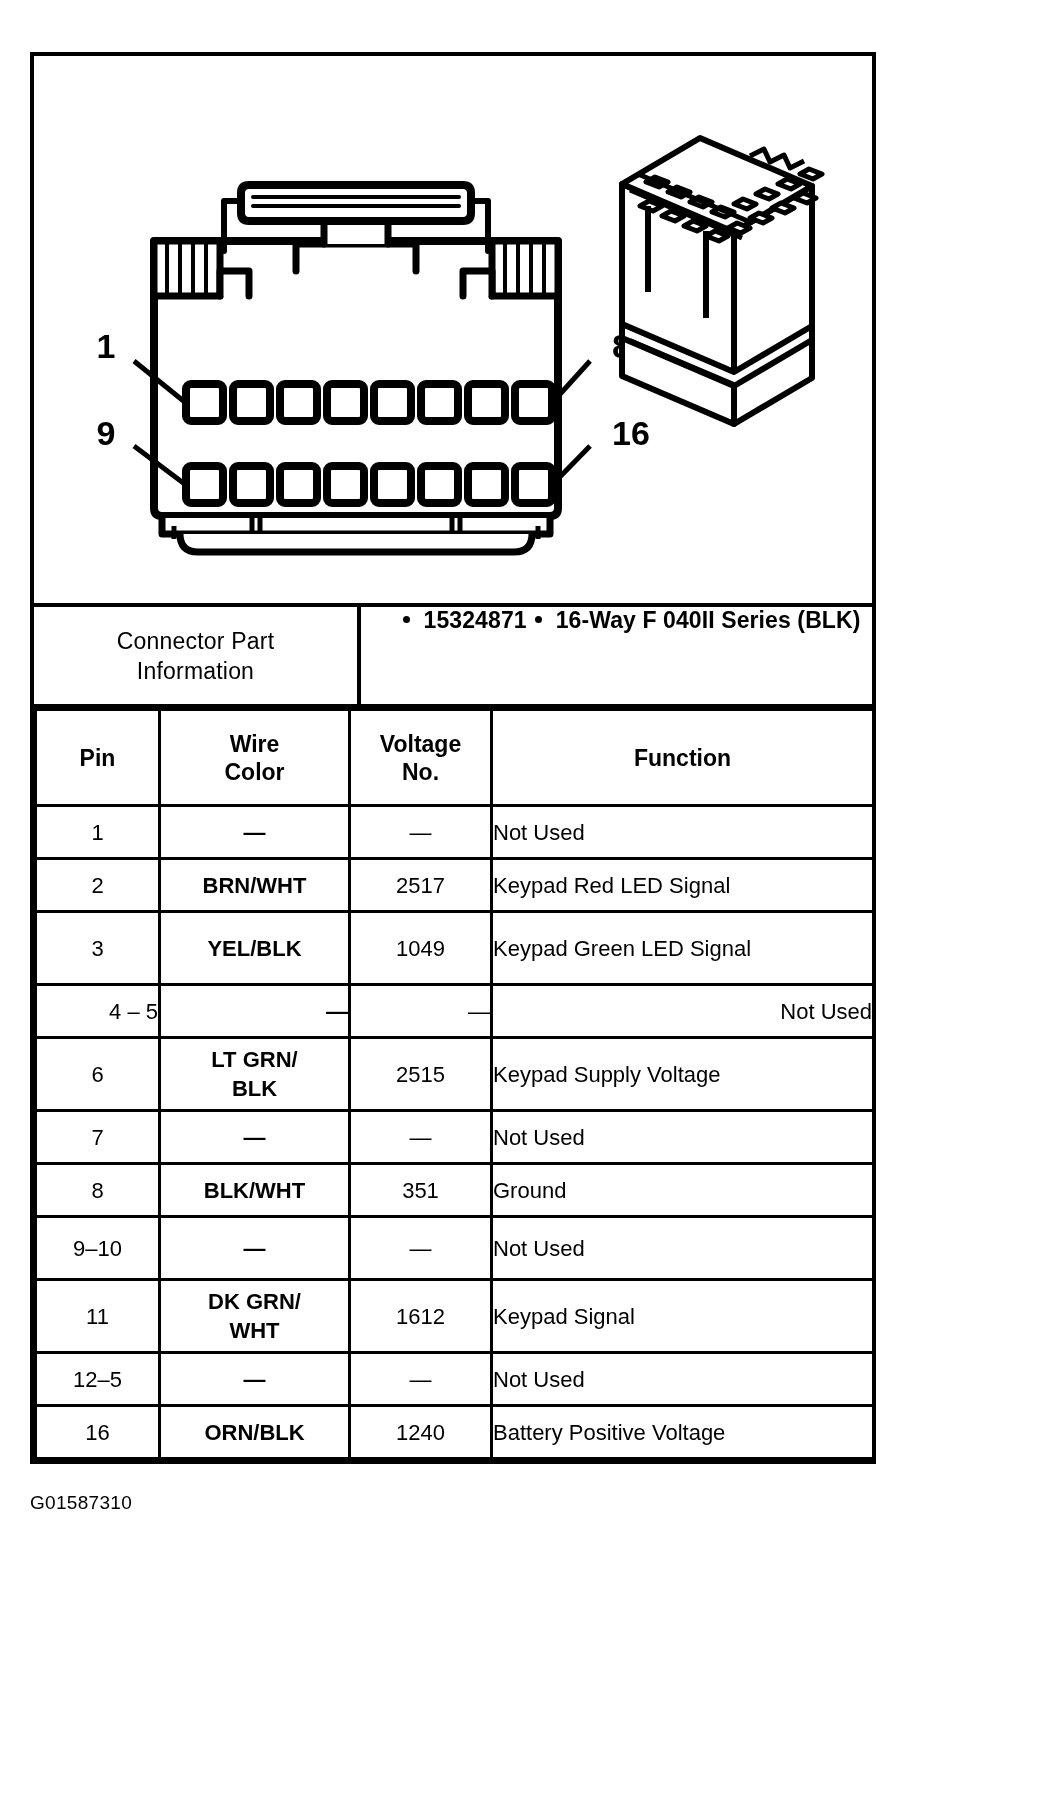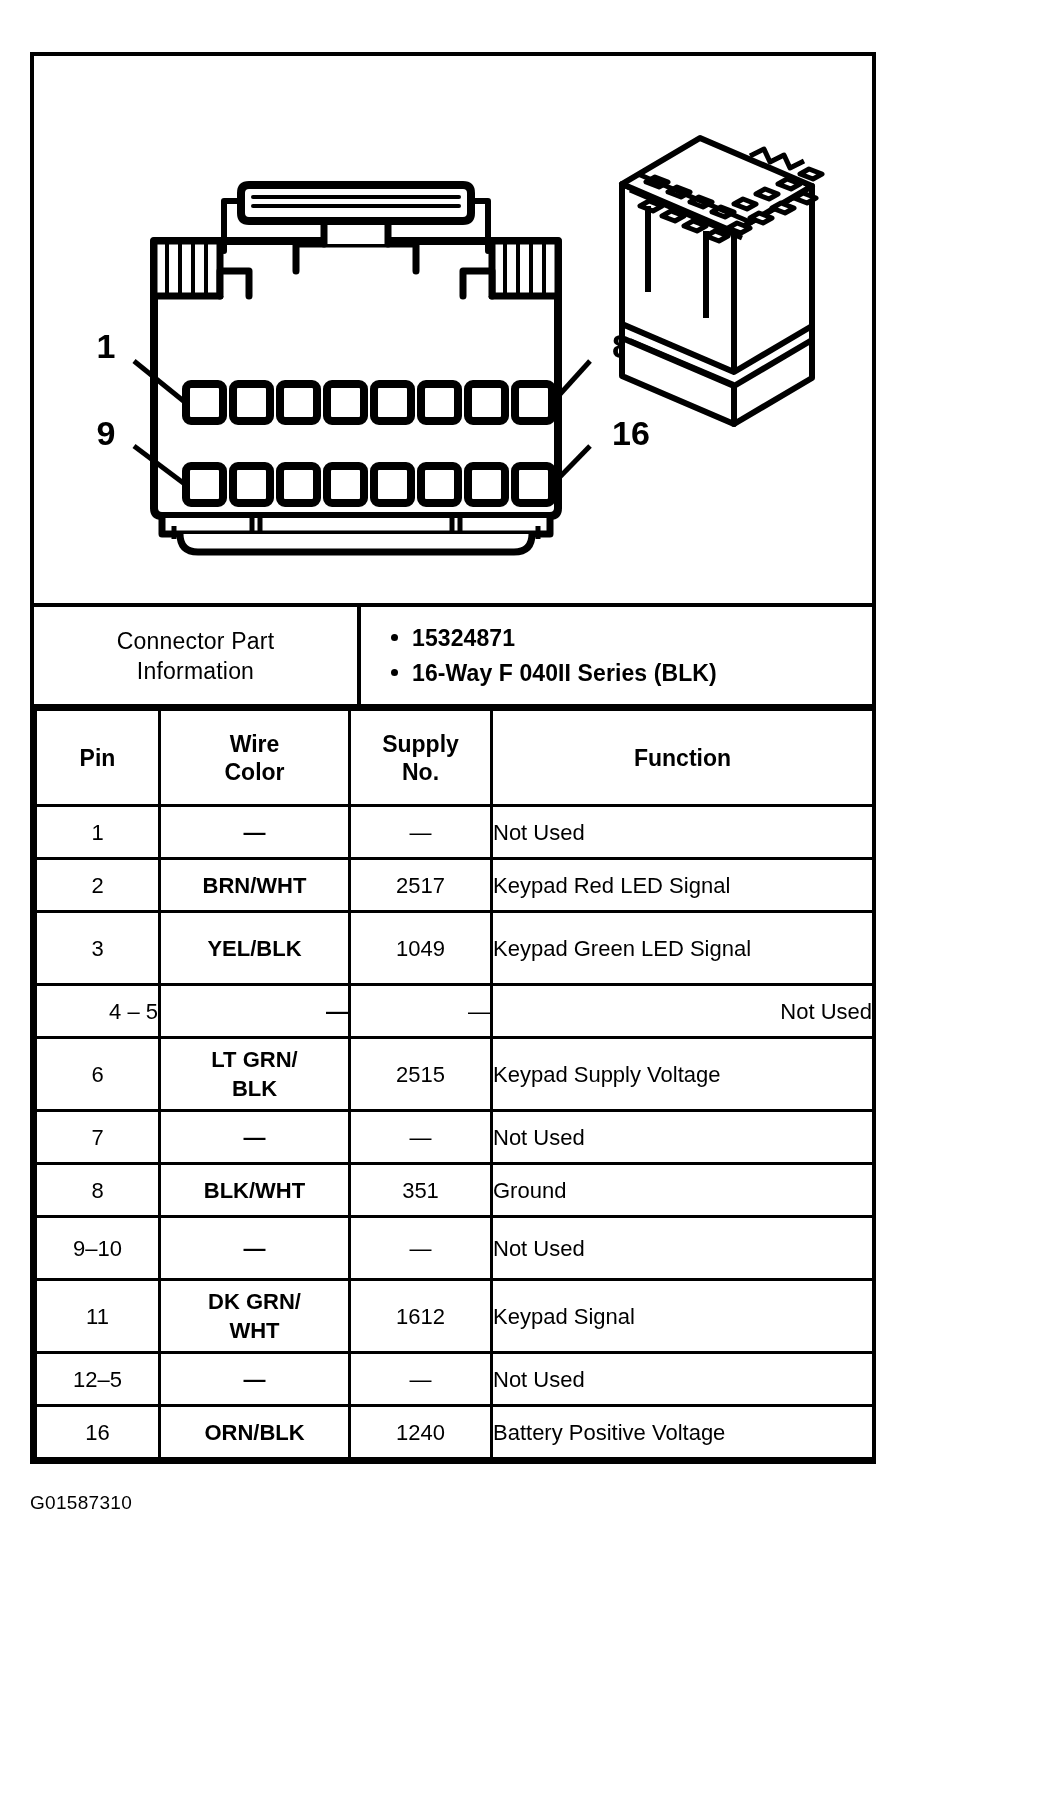--- a/index.html
+++ b/index.html
@@ -62,21 +62,21 @@
     justify-content: center;
     font-weight: normal;
     font-size: 23px;
     line-height: 30px;
     letter-spacing: 0.2px;
   }
   #cpi-values {
     flex: 1;
     box-sizing: border-box;
     display: flex;
-    flex-direction: column;
+    flex-direction: row;
     justify-content: center;
     padding-left: 30px;
     gap: 8px;
   }
   .cpi-bullet {
     display: flex;
     align-items: baseline;
     font-weight: bold;
     font-size: 23px;
     letter-spacing: 0.1px;
@@ -306,21 +306,21 @@
         <col class="c-func">
     </colgroup>
     <thead>
       <tr>
         <th>Pin</th>
         <th>
           <div>Wire</div>
           <div>Color</div>
         </th>
         <th>
-          <div>Supply</div>
+          <div>Voltage</div>
           <div>No.</div>
         </th>
         <th>Function</th>
       </tr>
     </thead>
     <tbody>
       <tr class="row-1">
         <td class="cell-pin">1</td>
         <td class="cell-wire">—</td>
         <td class="cell-circ">—</td>

